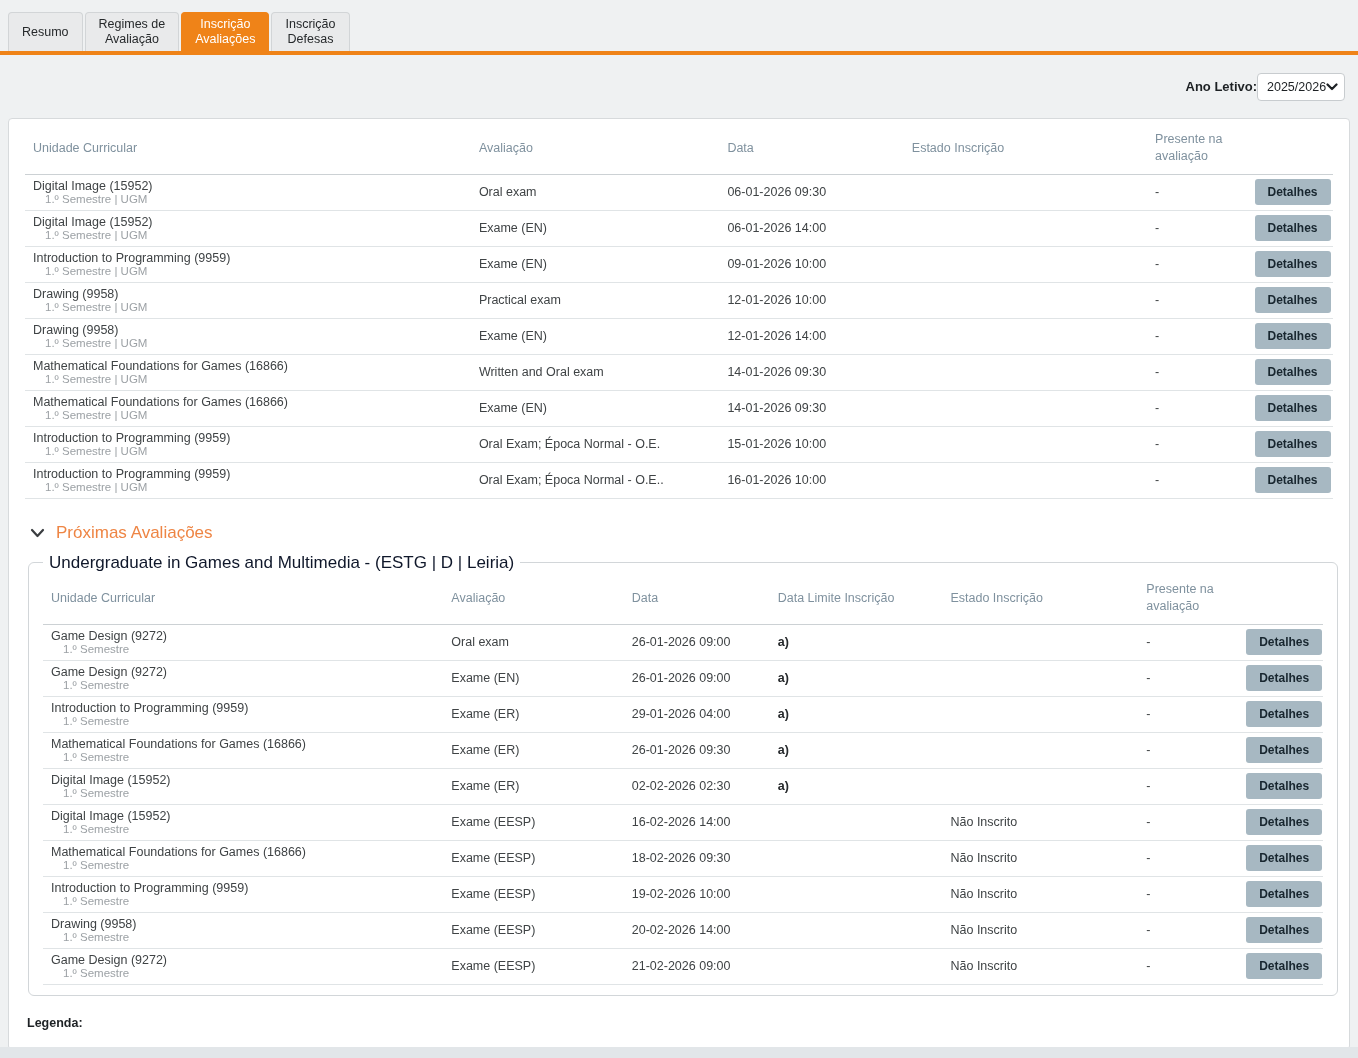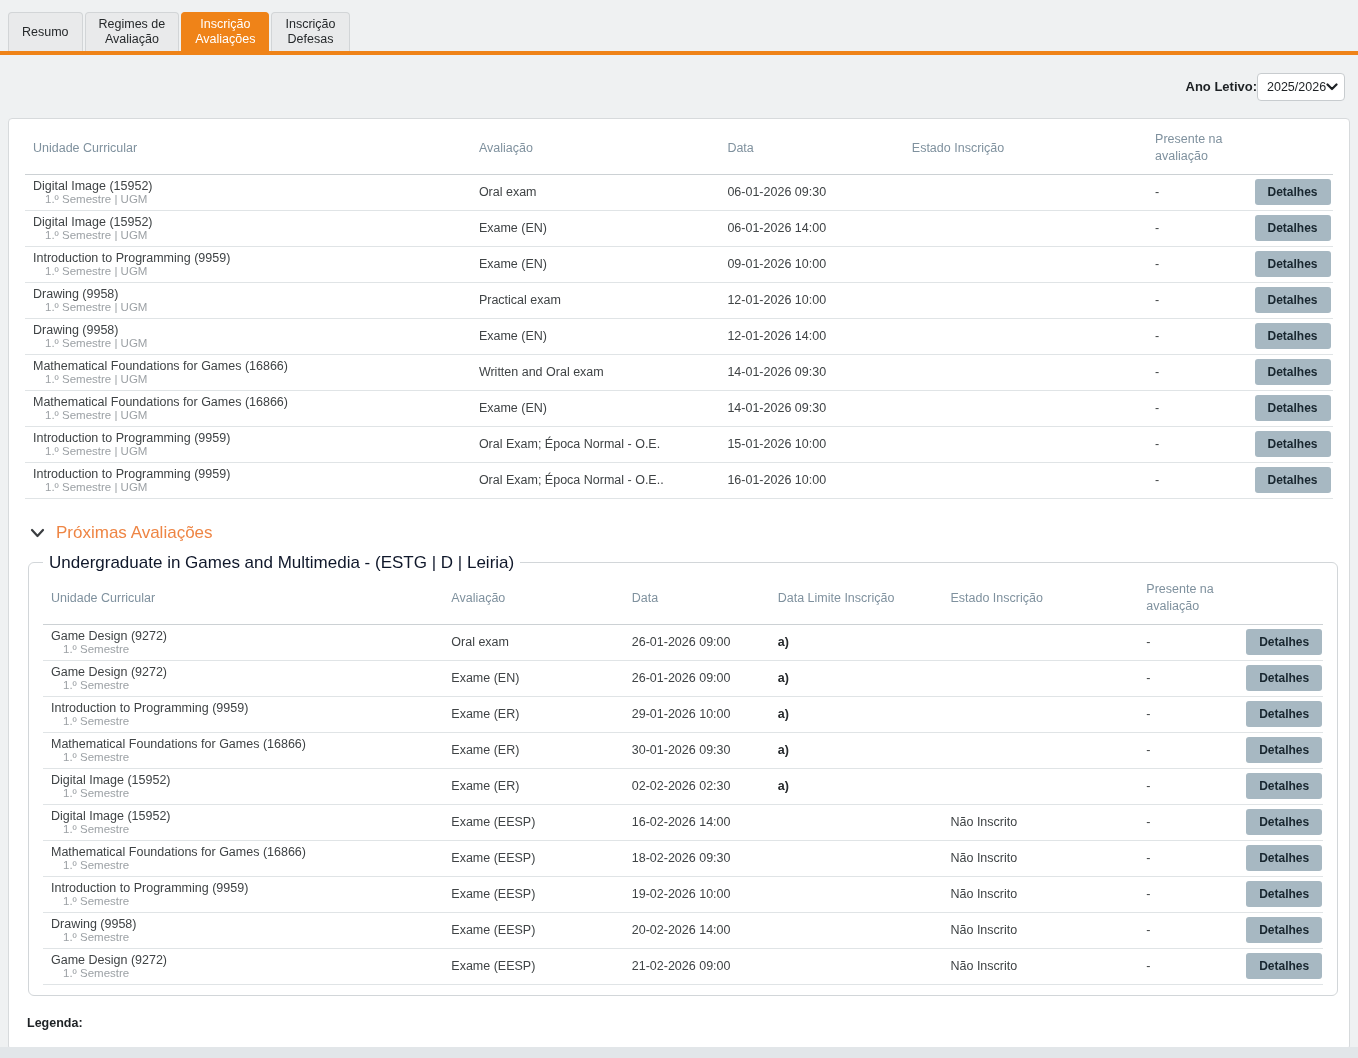--- a/index.html
+++ b/index.html
@@ -282,34 +282,34 @@
     <span>-</span>
     <span class="cell-btn"><button class="btn-detalhes">Detalhes</button></span>
   </div>
 
   <div class="row grid-up">
     <div class="c1">
       <div class="uc-name">Introduction to Programming (9959)</div>
       <div class="uc-sub">1.º Semestre</div>
     </div>
     <span>Exame (ER)</span>
-    <span>29-01-2026 10:00</span>
+    <span>29-01-2026 04:00</span>
     <span class="limite">a)</span>
     <span></span>
     <span>-</span>
     <span class="cell-btn"><button class="btn-detalhes">Detalhes</button></span>
   </div>
 
   <div class="row grid-up">
     <div class="c1">
       <div class="uc-name">Mathematical Foundations for Games (16866)</div>
       <div class="uc-sub">1.º Semestre</div>
     </div>
     <span>Exame (ER)</span>
-    <span>30-01-2026 09:30</span>
+    <span>26-01-2026 09:30</span>
     <span class="limite">a)</span>
     <span></span>
     <span>-</span>
     <span class="cell-btn"><button class="btn-detalhes">Detalhes</button></span>
   </div>
 
   <div class="row grid-up">
     <div class="c1">
       <div class="uc-name">Digital Image (15952)</div>
       <div class="uc-sub">1.º Semestre</div>

